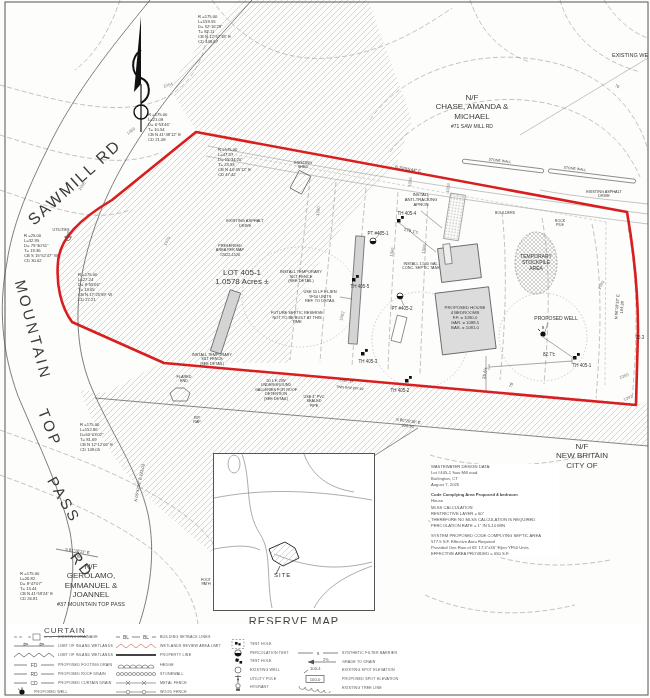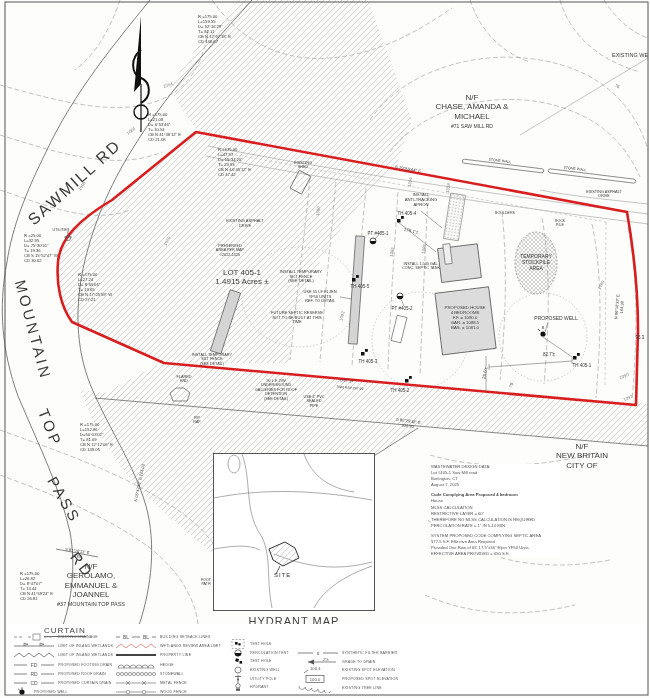--- a/index.html
+++ b/index.html
@@ -234,21 +234,21 @@
       <div class="lbl" style="left: 472px; top: 127px; font-size: 5px; transform: translate(-50%, -50%) rotate(0deg);">#71 SAW MILL RD</div>
       <div class="lbl" style="left: 612px; top: 55px; font-size: 5.5px; transform: translate(0px, -50%) rotate(0deg); text-align: left;">EXISTING WE</div>
       <div class="lbl" style="left: 582px; top: 456px; font-size: 8px; transform: translate(-50%, -50%) rotate(0deg);">N/F
 NEW BRITAIN CITY OF</div>
       <div class="lbl" style="left: 91px; top: 581px; font-size: 8px; transform: translate(-50%, -50%) rotate(0deg);">N/F
 GEROLAMO,
 EMMANUEL &amp;
 JOANNEL</div>
       <div class="lbl" style="left: 91px; top: 604px; font-size: 5.5px; transform: translate(-50%, -50%) rotate(0deg);">#37 MOUNTAIN TOP PASS</div>
       <div class="lbl" style="left: 242px; top: 277px; font-size: 8px; transform: translate(-50%, -50%) rotate(0deg);">LOT 405-1
-1.4915 Acres ±</div>
+1.0578 Acres ±</div>
       <div class="lbl" style="left: 245px; top: 224px; font-size: 4px; transform: translate(-50%, -50%) rotate(0deg);">EXISTING ASPHALT
 DRIVE</div>
       <div class="lbl" style="left: 230px; top: 251px; font-size: 3.8px; transform: translate(-50%, -50%) rotate(0deg);">PRESERVED
 AREA PER MAP
 #2022-1520</div>
       <div class="lbl" style="left: 421px; top: 200px; font-size: 4.2px; transform: translate(-50%, -50%) rotate(0deg);">INSTALL
 ANTI-TRACKING
 APRON</div>
       <div class="lbl" style="left: 407px; top: 214px; font-size: 4.5px; transform: translate(-50%, -50%) rotate(0deg);">TH 405-4</div>
       <div class="lbl" style="left: 411px; top: 231px; font-size: 4.5px; transform: translate(-50%, -50%) rotate(12deg);">175.1'±</div>
@@ -343,21 +343,21 @@
         <path d="M60,100 C90,112 120,118 158,108"></path>
         <path d="M100,154 C110,135 130,122 158,112"></path>
         <path d="M0,95 C18,92 34,90 46,96"></path>
         <ellipse cx="20" cy="10" rx="6" ry="9"></ellipse>
       </g>
       <path d="M55,95 l16,-7 10,6 4,10 -16,8 -10,-6 z" fill="url(#hatch)" stroke="#333" stroke-width="1"></path>
       <path d="M66,112 l-4,8" stroke="#333" stroke-width="0.8" fill="none"></path>
     </svg>
     <span id="site-label">SITE</span>
   </div>
-  <div id="vicinity-title" class="panel lbl-static" style="position:absolute;">HYDRANT MAP</div>
+  <div id="vicinity-title" class="panel lbl-static" style="position:absolute;">RESERVE MAP</div>
   <div id="vicinity-scale" class="panel" style="position:absolute;">SCALE: 1"=1000'</div>
 
   <div id="wastewater" class="panel">
       <div class="wl">WASTEWATER DESIGN DATA:</div>
       <div class="wl">Lot #405-1 Saw Mill road</div>
       <div class="wl">Burlington, CT</div>
       <div class="wl">August 7, 2025</div>
       <div class="wl"></div>
       <div class="wl b">Code Complying Area Proposed 4 bedroom</div>
       <div class="wl">House</div>

